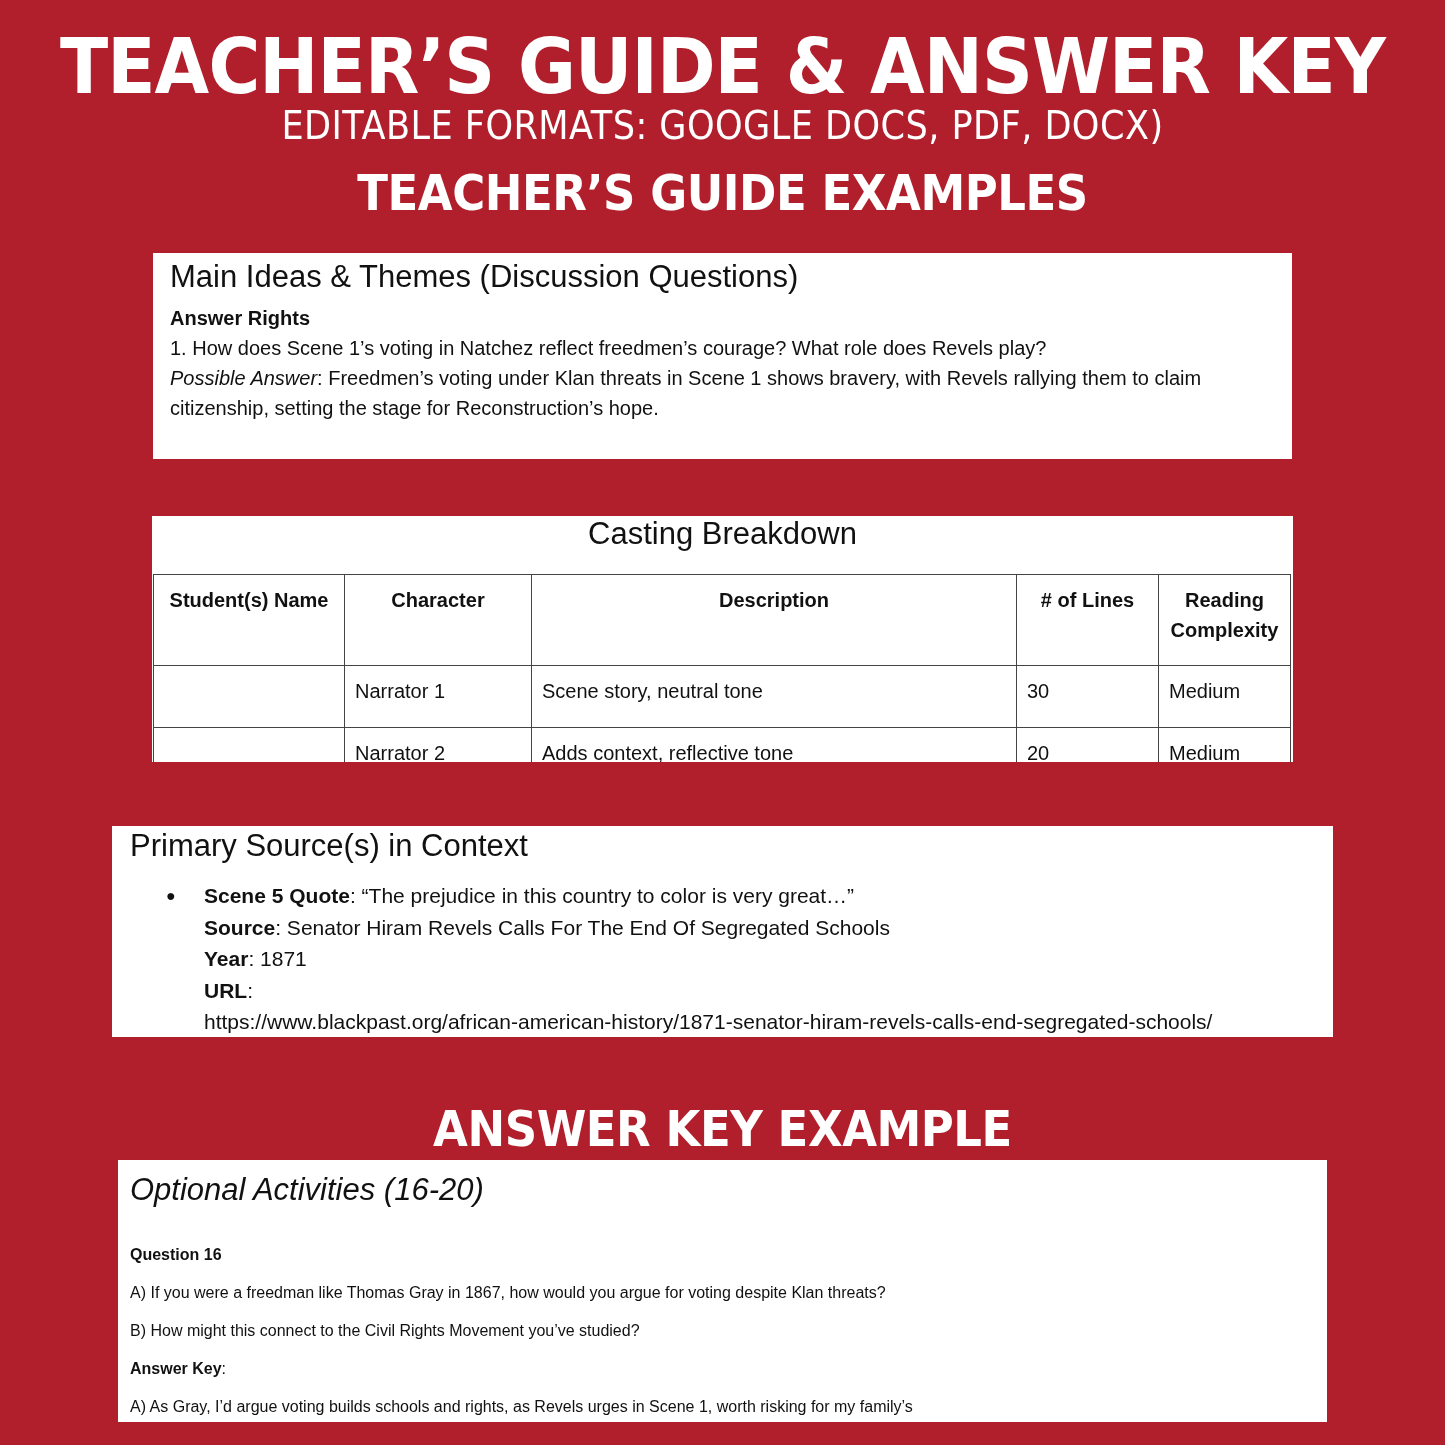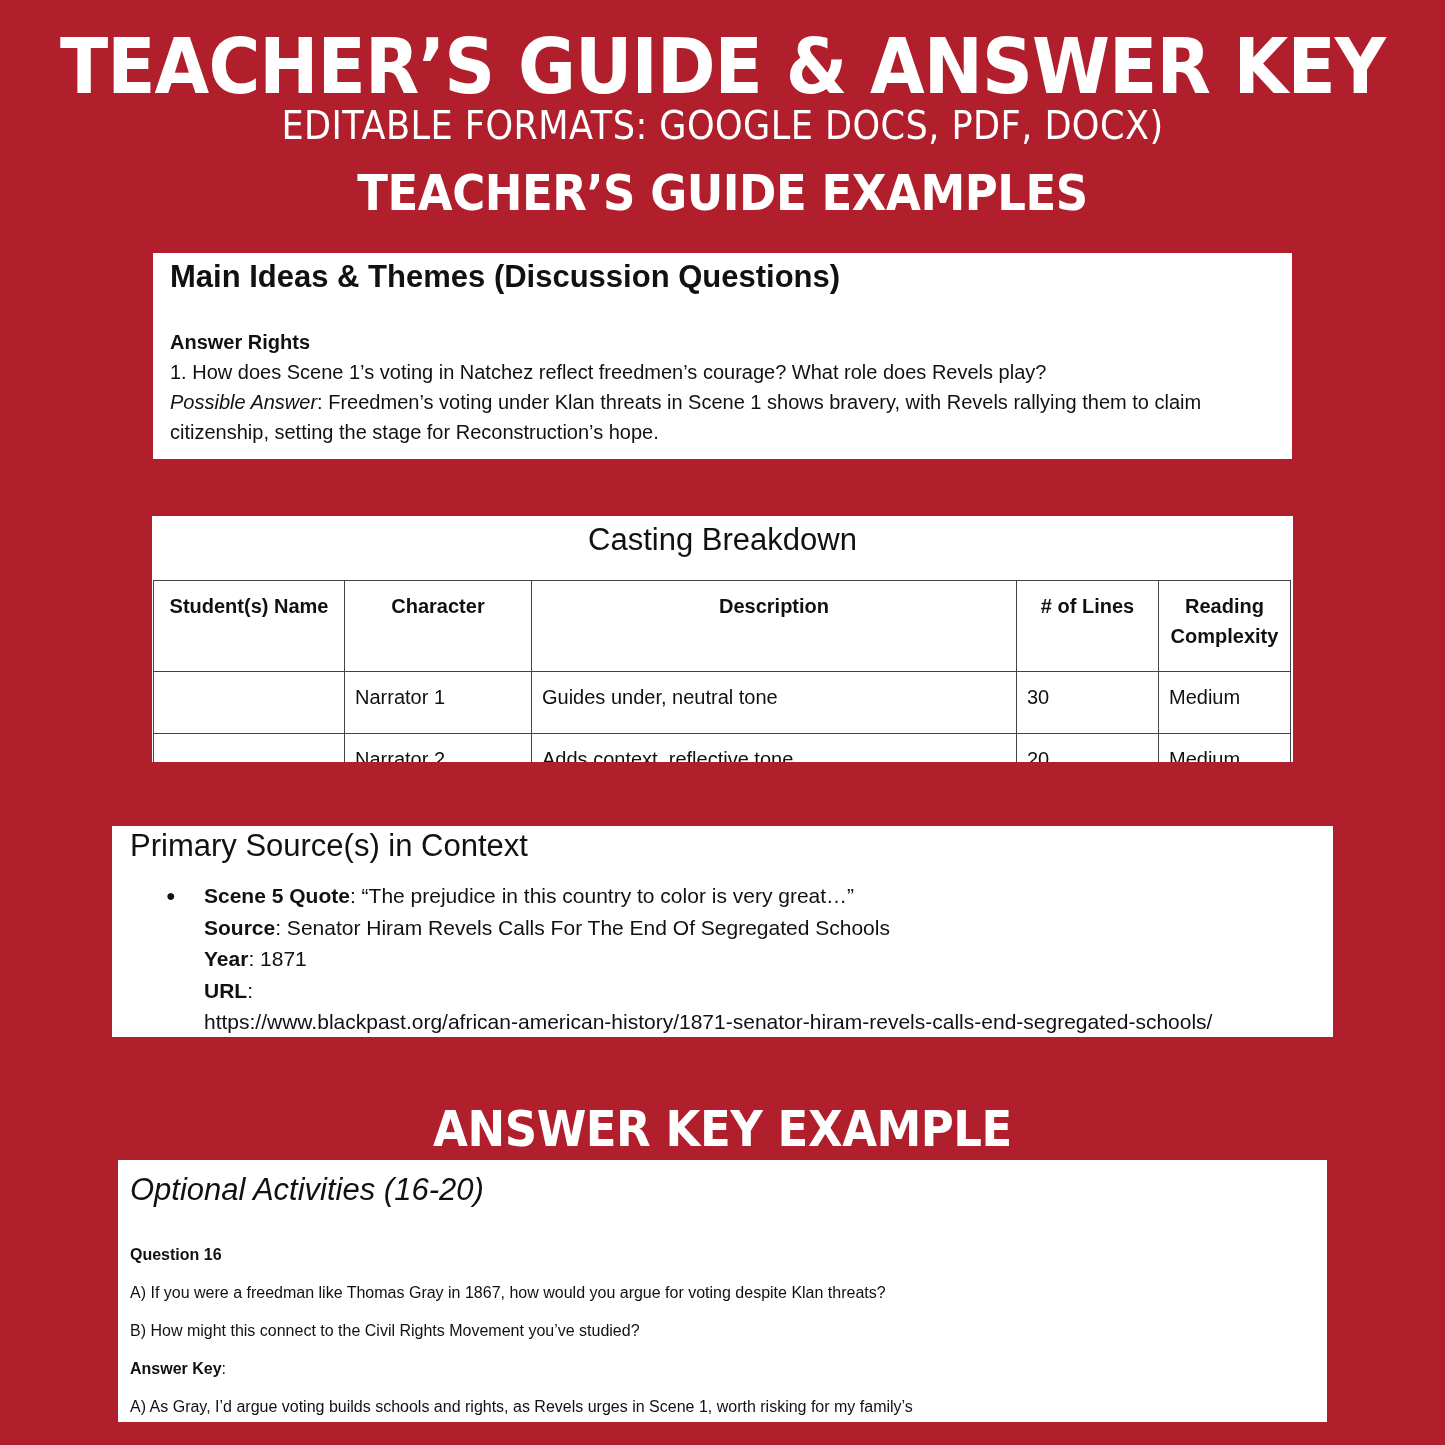--- a/index.html
+++ b/index.html
@@ -36,23 +36,23 @@
     .card1 { left: 153px; top: 253px; width: 1139px; height: 206px; padding: 6px 17px; }
     .card2 { left: 152px; top: 516px; width: 1141px; height: 246px; }
     .card3 { left: 112px; top: 826px; width: 1221px; height: 211px; padding: 2px 18px; }
     .card4 { left: 118px; top: 1160px; width: 1209px; height: 262px; padding: 10px 12px; }
 
     .doc-h { font-size: 31px; font-weight: normal; margin: 0; color: #111; }
     .doc-p { font-size: 20px; line-height: 30px; margin: 0; }
     .b { font-weight: bold; }
     .i { font-style: italic; text-align: center; }
 
-    .card1 .doc-h { margin-bottom: 32px; font-weight: bold; }
+    .card1 .doc-h { margin-bottom: 8px; }
 
-    .ct-title { text-align: center; font-size: 31px; padding-top: 6px; height: 58px; }
+    .ct-title { text-align: center; font-size: 31px; height: 58px; }
     table.cast {
       border-collapse: collapse; margin-left: 1px; width: 1138px;
       font-size: 20px;
     }
     table.cast th, table.cast td {
       border: 1.5px solid #444; vertical-align: top;
     }
     table.cast th { font-weight: bold; text-align: center; height: 80px; padding: 10px 8px 0; line-height: 30px; }
     table.cast td { height: 51px; padding: 10px 10px 0; line-height: 30px; }
     .col1 { width: 174px; } .col2 { width: 170px; } .col3 { width: 468px; } .col4 { width: 125px; }
@@ -89,21 +89,21 @@
         <tr>
       <th class="col1">Student(s) Name</th>
       <th class="col2">Character</th>
       <th class="col3">Description</th>
       <th class="col4"># of Lines</th>
       <th>Reading Complexity</th>
     </tr>
     <tr>
       <td></td>
       <td>Narrator 1</td>
-      <td>Guides under, neutral tone</td>
+      <td>Scene story, neutral tone</td>
       <td>30</td>
       <td>Medium</td>
     </tr>
     <tr>
       <td></td>
       <td>Narrator 2</td>
       <td>Adds context, reflective tone</td>
       <td>20</td>
       <td>Medium</td>
     </tr>

